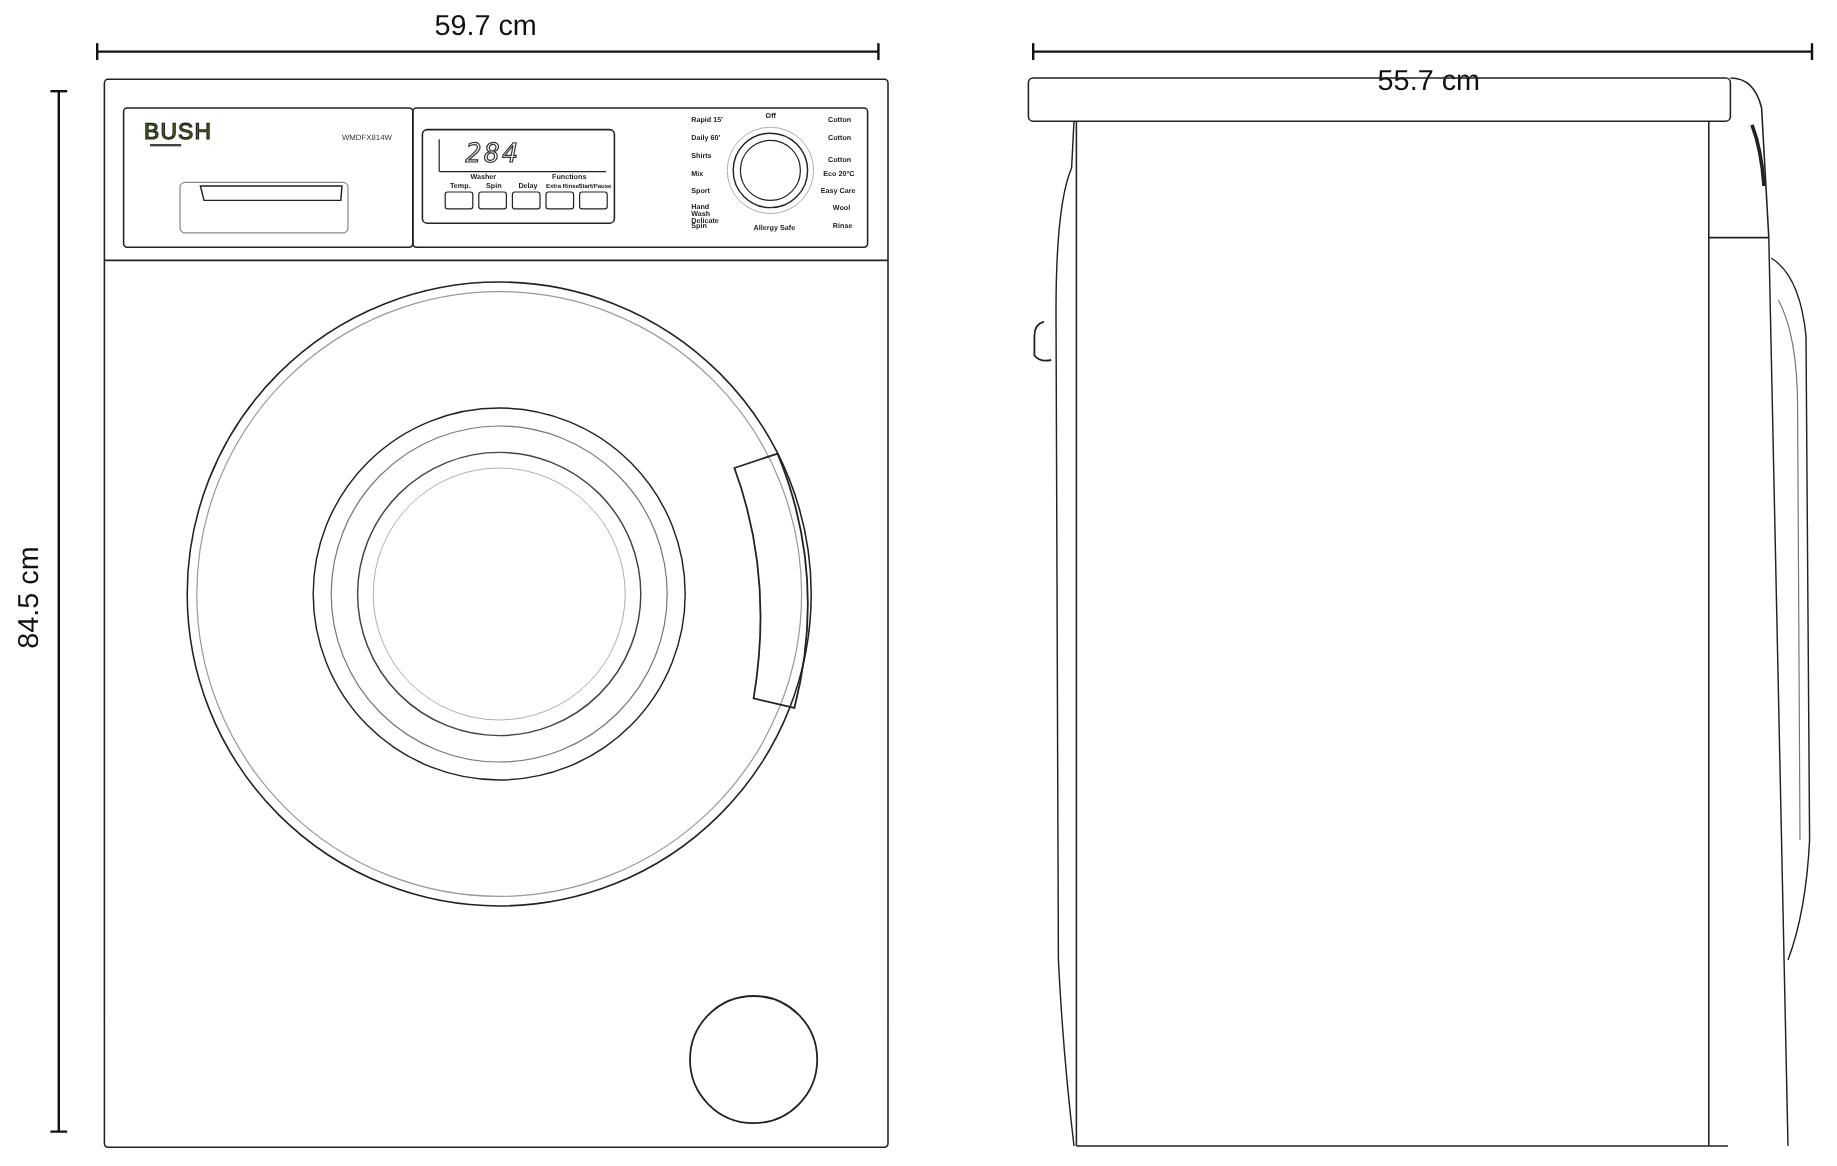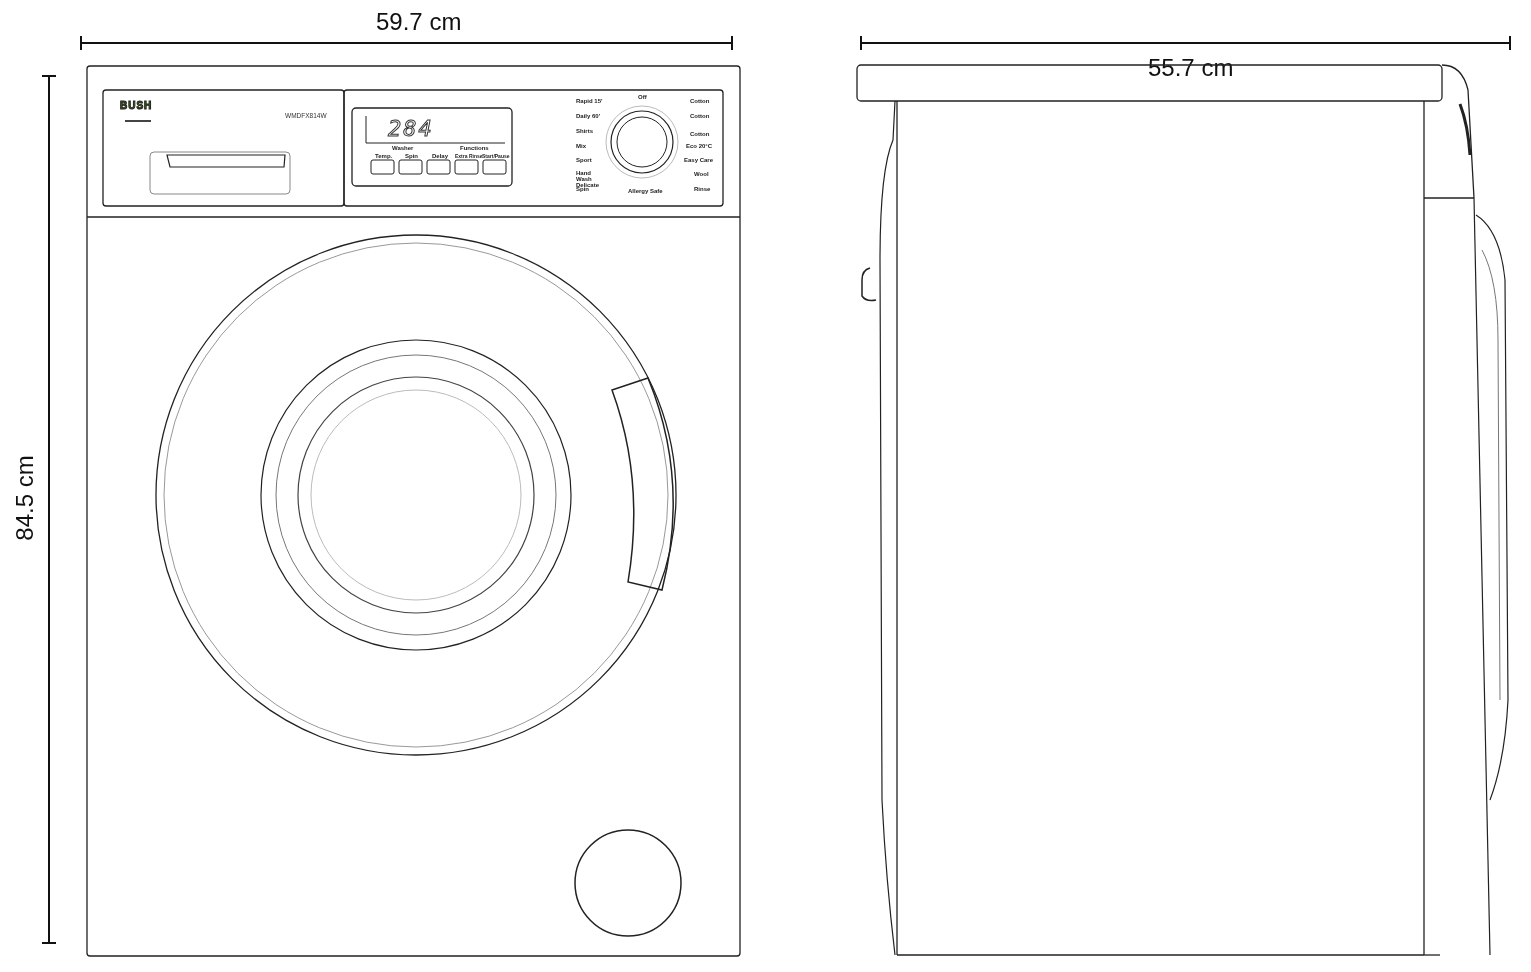--- a/index.html
+++ b/index.html
@@ -1,28 +1,28 @@
 <!DOCTYPE html>
 <html><head>
 <meta charset="utf-8">
 <style>
   html, body { margin:0; padding:0; background:#ffffff; }
   body { width:1531px; height:972px; position:relative; overflow:hidden; font-family:"Liberation Sans", sans-serif; color:#111; }
   .dim-label { position:absolute; font-family:"Liberation Sans", sans-serif; font-size:24px; color:#111; white-space:nowrap; }
   .vlabel { transform:rotate(-90deg); transform-origin:center center; }
   svg.drawing { position:absolute; left:0; top:0; }
   .tiny { position:absolute; font-size:6px; font-weight:bold; color:#222; white-space:nowrap; }
-  .brand { position:absolute; font-size:10px; font-weight:bold; letter-spacing:1px; color:#4d7c0f; -webkit-text-stroke:1px #222; }
+  .brand { position:absolute; font-size:19px; font-weight:normal; letter-spacing:1px; color:#4d7c0f; -webkit-text-stroke:1px #222; }
   .model { position:absolute; font-size:6.5px; color:#333; }
   .digits { position:absolute; font-family:"DejaVu Sans Mono", monospace; font-size:22px; font-style:italic; color:#fff; -webkit-text-stroke:1px #333; letter-spacing:2px; }
 </style>
 </head>
 <body>
 
-<div class="dim-label" style="left:376px; top:8px;">59.7 cm</div>
+<div class="dim-label" style="left:362px; top:8px;">59.7 cm</div>
 <div class="dim-label" style="left:1148px; top:8px;margin-top:46px;">55.7 cm</div>
 <div class="dim-label vlabel" style="left:-18px; top:484px;">84.5 cm</div>
 
 <svg class="drawing" width="1531" height="972" viewBox="0 0 1531 972" fill="none" stroke="#222" stroke-width="1.3">
 
   <g stroke="#111" stroke-width="2">
     <line x1="81" y1="43" x2="732" y2="43"></line>
       <line x1="81" y1="36" x2="81" y2="50"></line>
       <line x1="732" y1="36" x2="732" y2="50"></line>
   </g>

